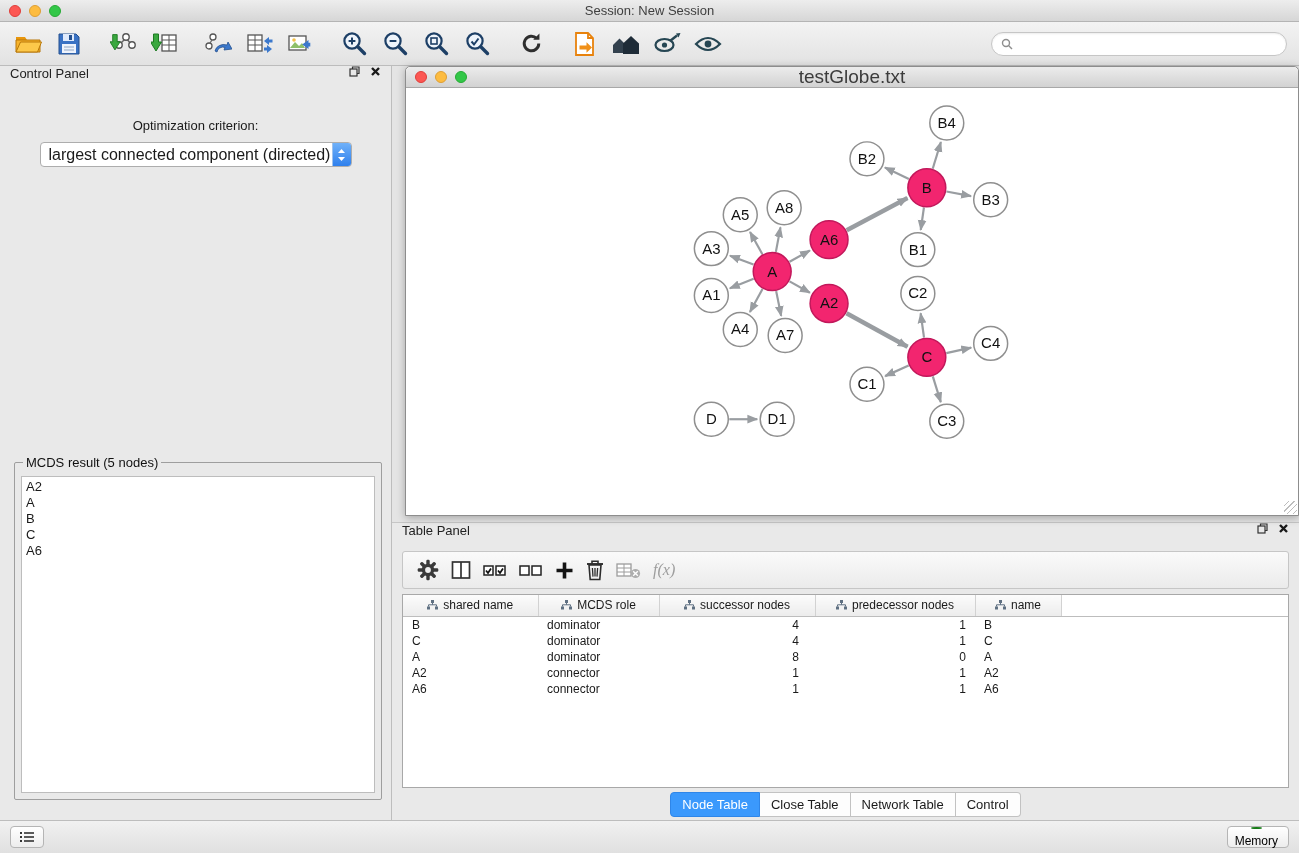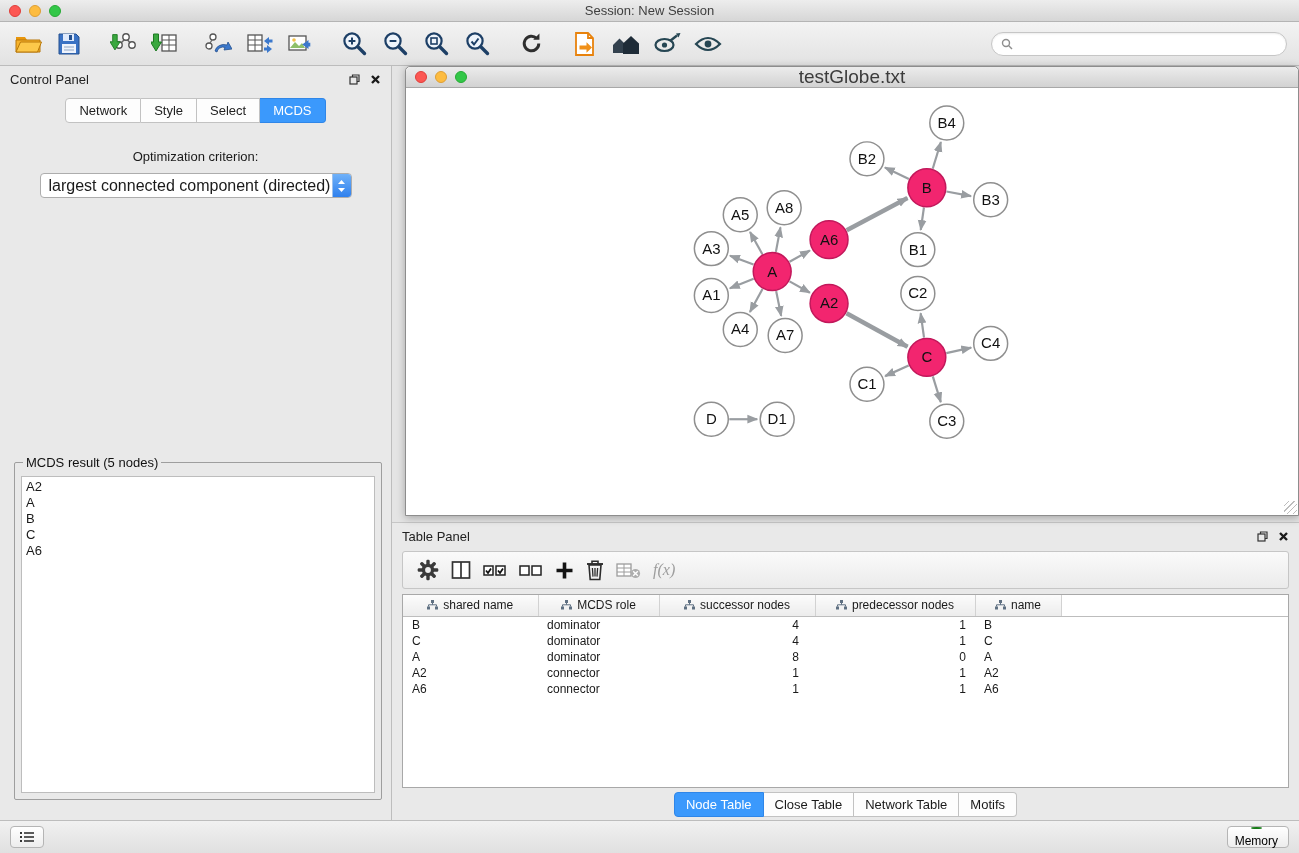--- a/index.html
+++ b/index.html
@@ -30,21 +30,21 @@
     padding:0 9px; gap:5px; box-shadow:inset 0 1px 2px rgba(0,0,0,.08); }
   .searchbox input { border:none; outline:none; flex:1; font-size:12px; background:transparent;
     font-family:"Liberation Sans", sans-serif; }
 
   
   .main { position:absolute; top:66px; left:0; right:0; bottom:33px; }
 
   
   .control-panel { position:absolute; left:0; top:0; width:392px; height:100%;
     background:#e9e9e9; border-right:1px solid #bdbdbd; }
-  .panel-header { height:26px; display:flex; align-items:center; padding:0 10px; }
+  .panel-header { height:26px; display:flex; align-items:flex-start; padding:0 10px; }
   .panel-header .p-title { font-size:13px; color:#222; }
   .panel-header .p-icons { margin-left:auto; display:flex; gap:10px; align-items:center; }
   .p-icon { background:none; border:none; cursor:pointer; display:flex; align-items:center; }
 
   .cp-tabs { display:flex; justify-content:center; margin-top:6px; }
   .cp-tab { padding:4px 13px; background:#fdfdfd; border:1px solid #c2c2c2; border-left:none;
     font-size:13px; color:#222; cursor:pointer; }
   .cp-tab:first-child { border-left:1px solid #c2c2c2; border-radius:4px 0 0 4px; }
   .cp-tab:last-child { border-radius:0 4px 4px 0; }
   .cp-tab.active { background:#3b99fc; border-color:#2f86e8; color:#fff; }
@@ -299,26 +299,20 @@
             </svg>
           </button>
           <button class="p-icon">
             <svg width="11" height="11" viewBox="0 0 11 11">
               <path d="M2 2 L9 9 M9 2 L2 9" stroke="#1a1a1a" stroke-width="2.4"></path>
             </svg>
           </button>
         </span>
       </div>
 
-      <div class="cp-tabs">
-          <div class="cp-tab">Network</div>
-          <div class="cp-tab">Style</div>
-          <div class="cp-tab">Select</div>
-          <div class="cp-tab active">MCDS</div>
-        </div>
 
       <div class="opt-label">Optimization criterion:</div>
 
       <div class="dropdown">
         <span class="dd-value">largest connected component (directed)</span>
         <span class="dd-stepper">
           <svg width="9" height="14" viewBox="0 0 9 14">
             <path d="M4.5 1 L8 5 H1 z" fill="#fff"></path>
             <path d="M4.5 13 L1 9 H8 z" fill="#fff"></path>
           </svg>
@@ -628,21 +622,21 @@
                   <td></td>
                 </tr>
               </tbody>
           </table>
         </div>
 
         <div class="table-tabs">
             <div class="t-tab active">Node Table</div>
             <div class="t-tab">Close Table</div>
             <div class="t-tab">Network Table</div>
-            <div class="t-tab">Motifs</div>
+            <div class="t-tab">Control</div>
           </div>
       </div>
     </div>
   </div>
 
   <div class="statusbar">
     <button class="status-btn">
       <svg width="16" height="12" viewBox="0 0 16 12">
         <g stroke="#333" stroke-width="1.6">
           <line x1="5" y1="2" x2="15" y2="2"></line>

